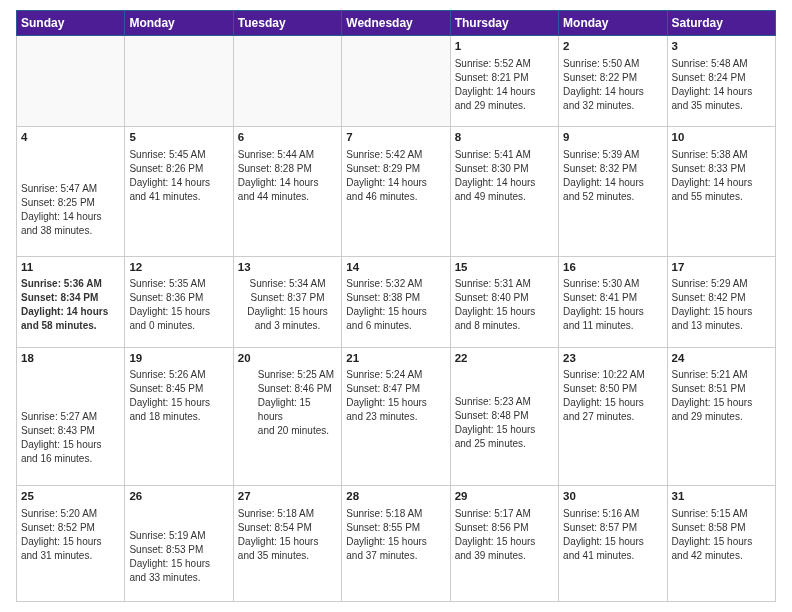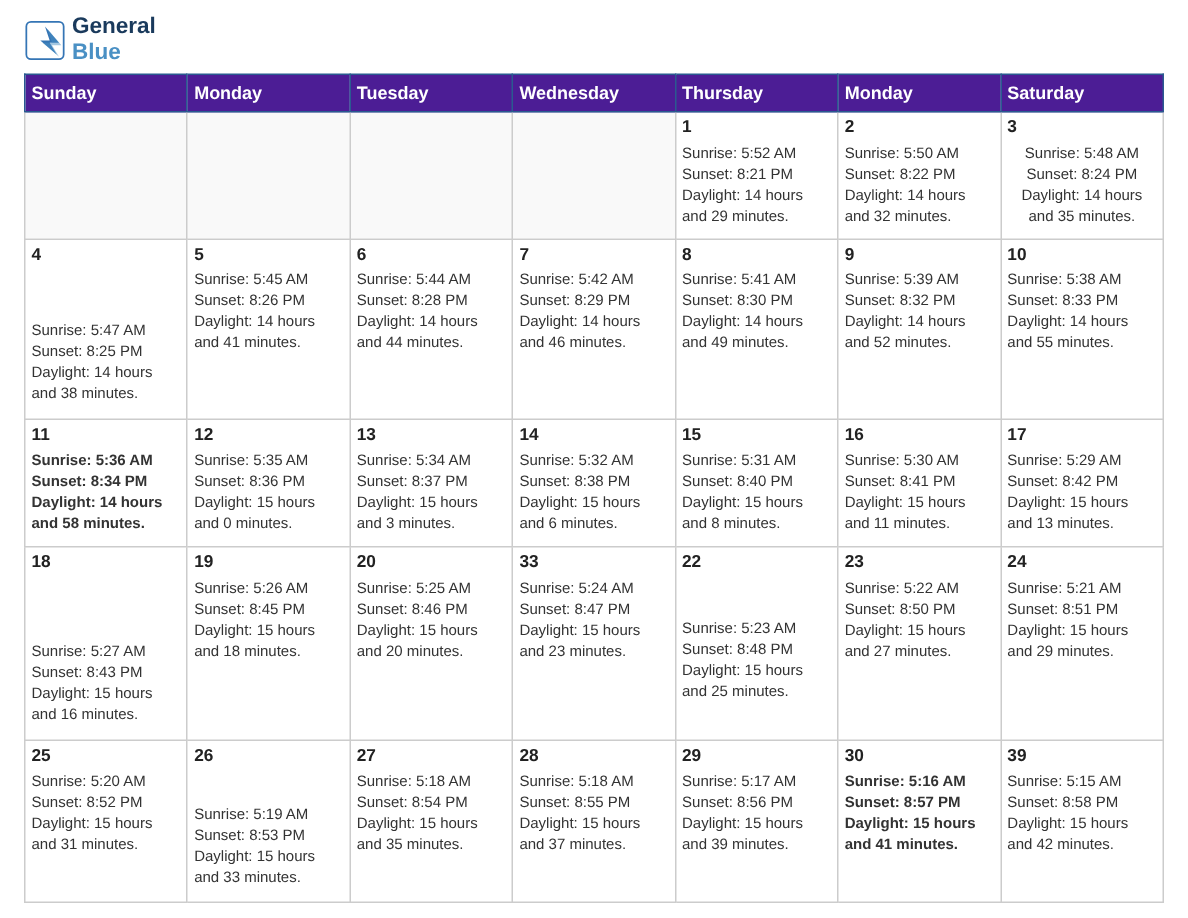--- a/index.html
+++ b/index.html
@@ -93,37 +93,20 @@
     .day-info {
       color: #333;
       font-size: 10px;
       line-height: 1.4;
     }
   </style>
 </head>
 <body>
 
 <div class="page">
-  <div class="header">
-    <div class="logo">
-      <svg class="logo-icon" viewBox="0 0 36 36" xmlns="http://www.w3.org/2000/svg">
-        <rect x="2" y="2" width="32" height="32" rx="4" fill="#fff" stroke="#3575b5" stroke-width="1.5"></rect>
-        <polygon points="18,6 30,20 22,20 28,30 14,18 22,18" fill="#3575b5"></polygon>
-        <polygon points="20,8 32,22 24,22 30,32 16,20 24,20" fill="#4a90c4" opacity="0.5"></polygon>
-      </svg>
-      <div class="logo-text">
-        <div>General</div>
-        <div><span>Blue</span></div>
-      </div>
-    </div>
-    <div class="title-block">
-      <div class="main-title"></div>
-      <div class="subtitle"></div>
-    </div>
-  </div>
 
   <table class="calendar">
     <thead>
       <tr>
       <th>Sunday</th>
           <th>Monday</th>
           <th>Tuesday</th>
           <th>Wednesday</th>
           <th>Thursday</th>
           <th>Monday</th>
@@ -145,21 +128,21 @@
           </td>
           <td>
             <span class="day-num">2</span>
             <div class="day-info" style="white-space: pre-line;">Sunrise: 5:50 AM
 Sunset: 8:22 PM
 Daylight: 14 hours
 and 32 minutes.</div>
           </td>
           <td>
             <span class="day-num">3</span>
-            <div class="day-info" style="white-space: pre-line; text-align: center;">Sunrise: 5:48 AM
+            <div class="day-info" style="white-space: pre-line;">Sunrise: 5:48 AM
 Sunset: 8:24 PM
 Daylight: 14 hours
 and 35 minutes.</div>
           </td>
         </tr>
         <tr>
           <td>
             <span class="day-num">4</span>
             <div class="day-info" style="white-space: pre-line; margin-top: 36px;">Sunrise: 5:47 AM
 Sunset: 8:25 PM
@@ -219,21 +202,21 @@
           </td>
           <td>
             <span class="day-num">12</span>
             <div class="day-info" style="white-space: pre-line;">Sunrise: 5:35 AM
 Sunset: 8:36 PM
 Daylight: 15 hours
 and 0 minutes.</div>
           </td>
           <td>
             <span class="day-num">13</span>
-            <div class="day-info" style="white-space: pre-line;">Sunrise: 5:34 AM
+            <div class="day-info" style="white-space: pre-line; text-align: center;">Sunrise: 5:34 AM
 Sunset: 8:37 PM
 Daylight: 15 hours
 and 3 minutes.</div>
           </td>
           <td>
             <span class="day-num">14</span>
             <div class="day-info" style="white-space: pre-line;">Sunrise: 5:32 AM
 Sunset: 8:38 PM
 Daylight: 15 hours
 and 6 minutes.</div>
@@ -270,42 +253,42 @@
           </td>
           <td>
             <span class="day-num">19</span>
             <div class="day-info" style="white-space: pre-line;">Sunrise: 5:26 AM
 Sunset: 8:45 PM
 Daylight: 15 hours
 and 18 minutes.</div>
           </td>
           <td>
             <span class="day-num">20</span>
-            <div class="day-info" style="white-space: pre-line;">Sunrise: 5:25 AM
+            <div class="day-info" style="white-space: pre-line; margin-left: 20px;">Sunrise: 5:25 AM
 Sunset: 8:46 PM
 Daylight: 15 hours
 and 20 minutes.</div>
           </td>
           <td>
-            <span class="day-num">33</span>
+            <span class="day-num">21</span>
             <div class="day-info" style="white-space: pre-line;">Sunrise: 5:24 AM
 Sunset: 8:47 PM
 Daylight: 15 hours
 and 23 minutes.</div>
           </td>
           <td>
             <span class="day-num">22</span>
             <div class="day-info" style="white-space: pre-line; margin-top: 29px;">Sunrise: 5:23 AM
 Sunset: 8:48 PM
 Daylight: 15 hours
 and 25 minutes.</div>
           </td>
           <td>
             <span class="day-num">23</span>
-            <div class="day-info" style="white-space: pre-line;">Sunrise: 5:22 AM
+            <div class="day-info" style="white-space: pre-line;">Sunrise: 10:22 AM
 Sunset: 8:50 PM
 Daylight: 15 hours
 and 27 minutes.</div>
           </td>
           <td>
             <span class="day-num">24</span>
             <div class="day-info" style="white-space: pre-line;">Sunrise: 5:21 AM
 Sunset: 8:51 PM
 Daylight: 15 hours
 and 29 minutes.</div>
@@ -342,27 +325,27 @@
           </td>
           <td>
             <span class="day-num">29</span>
             <div class="day-info" style="white-space: pre-line;">Sunrise: 5:17 AM
 Sunset: 8:56 PM
 Daylight: 15 hours
 and 39 minutes.</div>
           </td>
           <td>
             <span class="day-num">30</span>
-            <div class="day-info" style="white-space: pre-line; font-weight: bold;">Sunrise: 5:16 AM
+            <div class="day-info" style="white-space: pre-line;">Sunrise: 5:16 AM
 Sunset: 8:57 PM
 Daylight: 15 hours
 and 41 minutes.</div>
           </td>
           <td>
-            <span class="day-num">39</span>
+            <span class="day-num">31</span>
             <div class="day-info" style="white-space: pre-line;">Sunrise: 5:15 AM
 Sunset: 8:58 PM
 Daylight: 15 hours
 and 42 minutes.</div>
           </td>
         </tr>
       </tbody>
   </table>
 </div>
 

